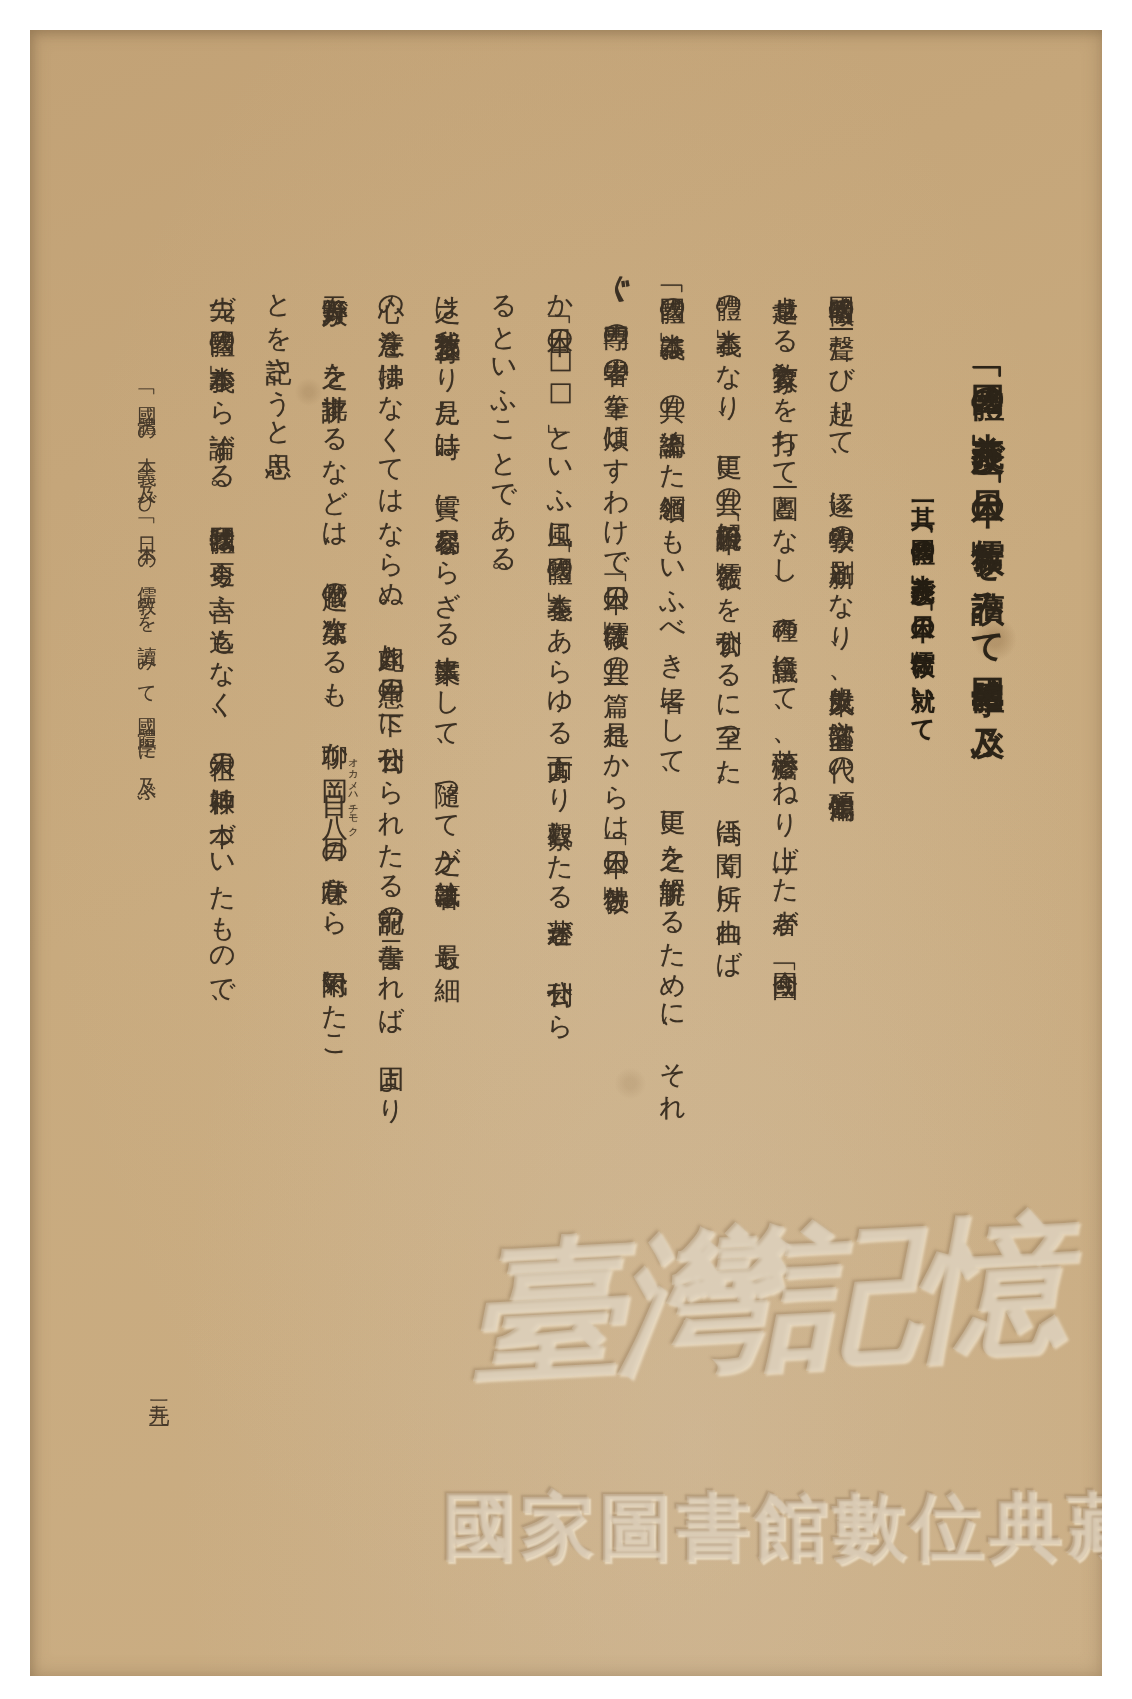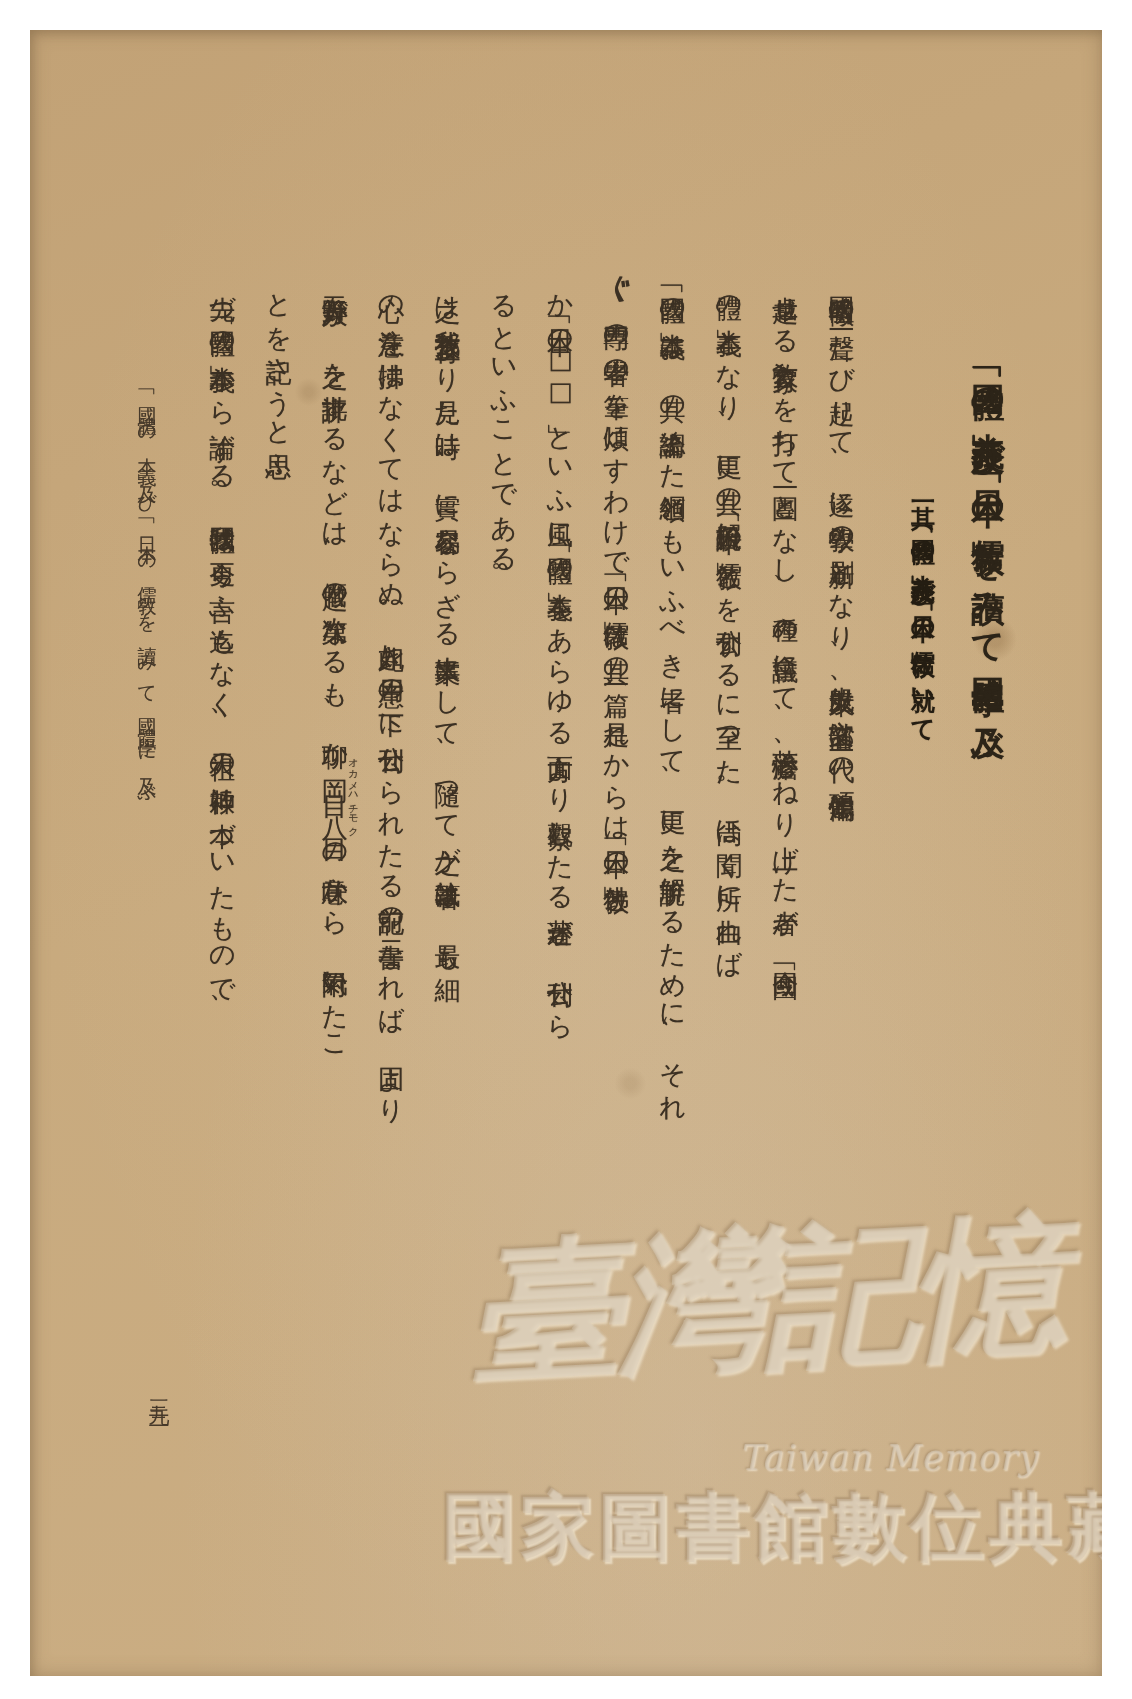--- a/index.html
+++ b/index.html
@@ -83,17 +83,16 @@
         <div class="bcol">吾等野人が、之を批評するなどは、僭越の次第なるも、聊か<ruby>岡目<rt>オカメ</rt></ruby><ruby>八目<rt>ハチモク</rt></ruby>の意味から、氣附いたこ</div>
         <div class="bcol">とを記さうと思ふ。</div>
         <div class="bcol">先づ「國體の本義」から論ずる。我國體は今更ら言ふ迄もなく、天祖の神敕に本づいたもので、</div>
       </div>
 
     <div class="vtext runhead">「國體の本義」及び「日本の儒敎」を讀みて國體學に及ぶ</div>
 
     <div class="vtext pagenum">三九三</div>
 
     <div class="wm wm-logo">臺灣記憶</div>
-    <div class="wm wm-latin">Taiwan Memory</div>
     <div class="wm wm-inst">國家圖書館數位典藏</div>
 
   </div>
 </div>
 
 </body></html>

